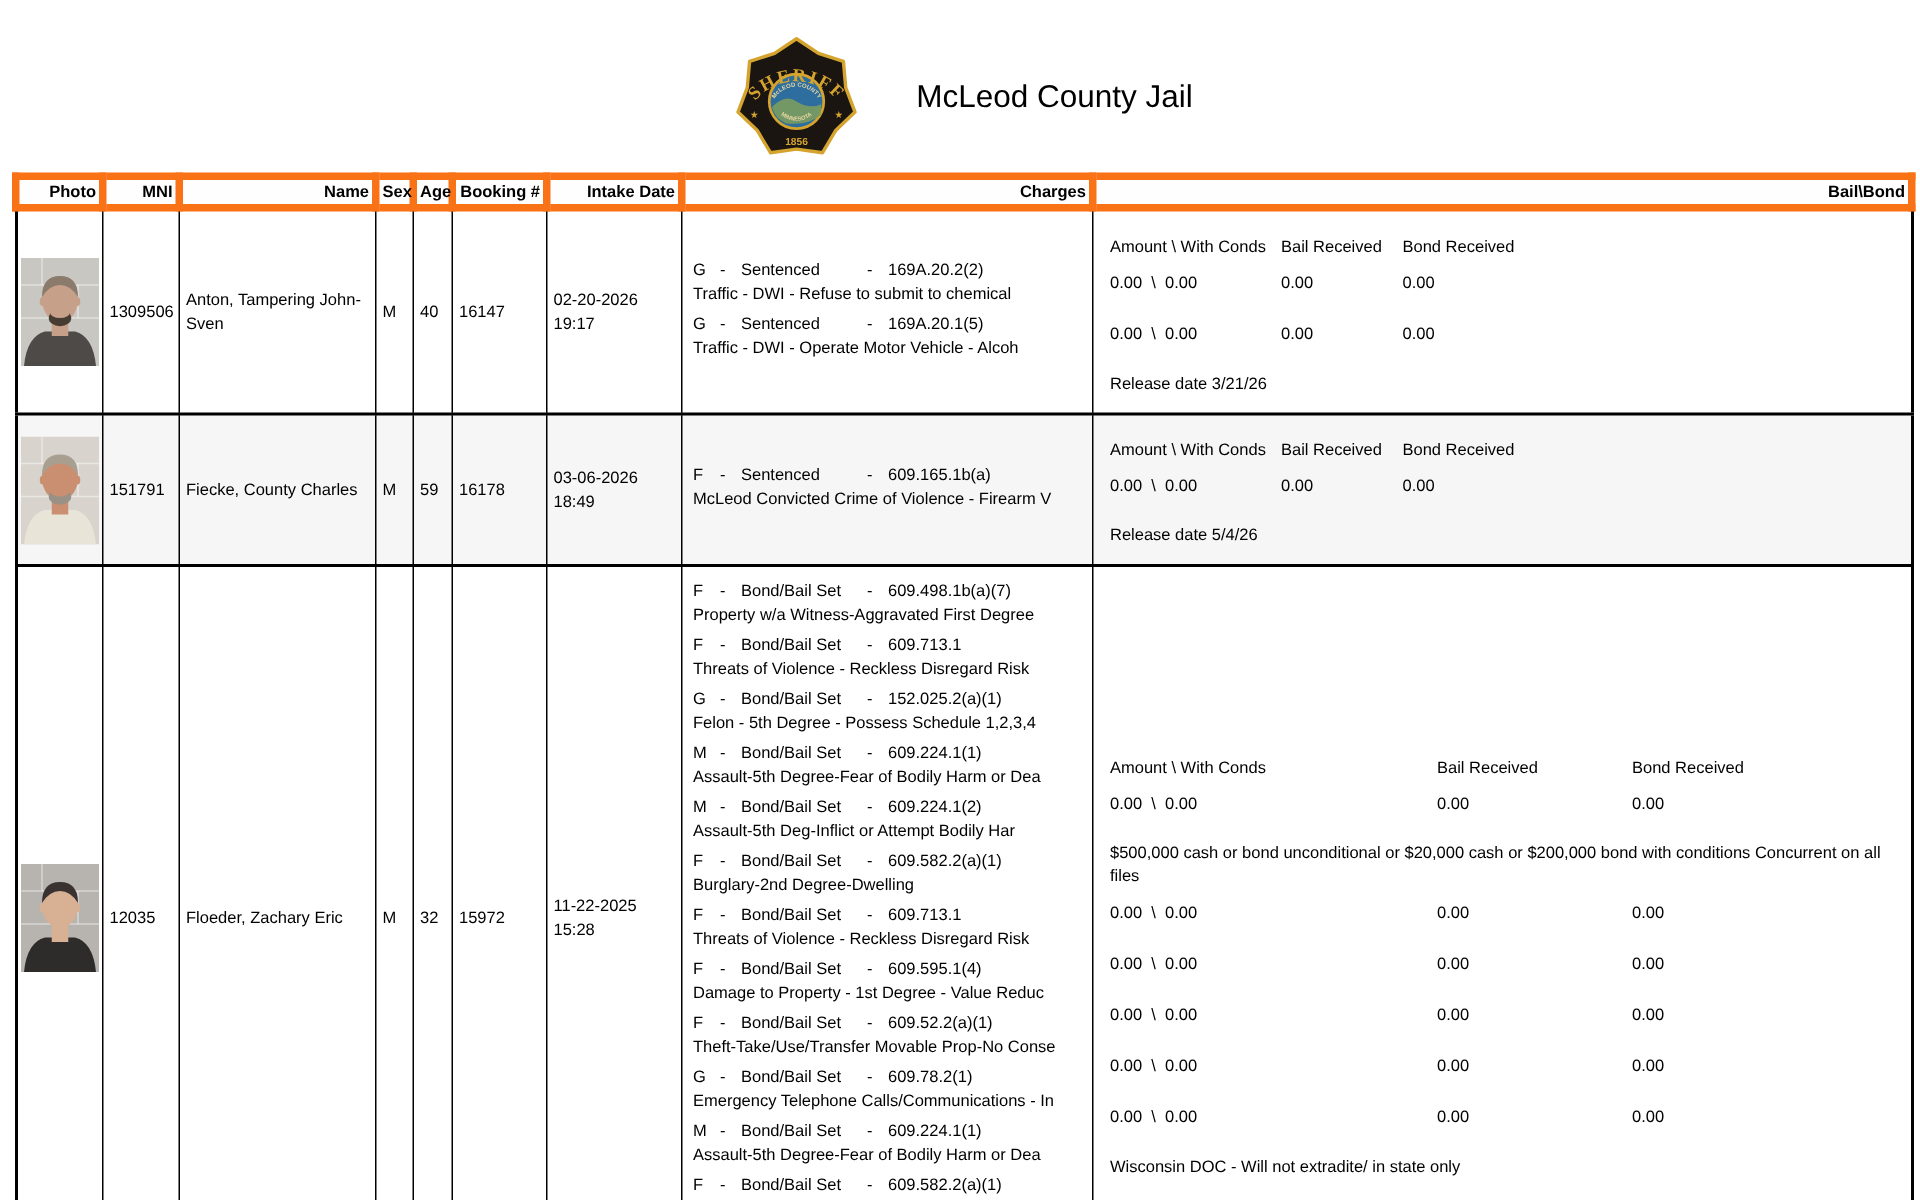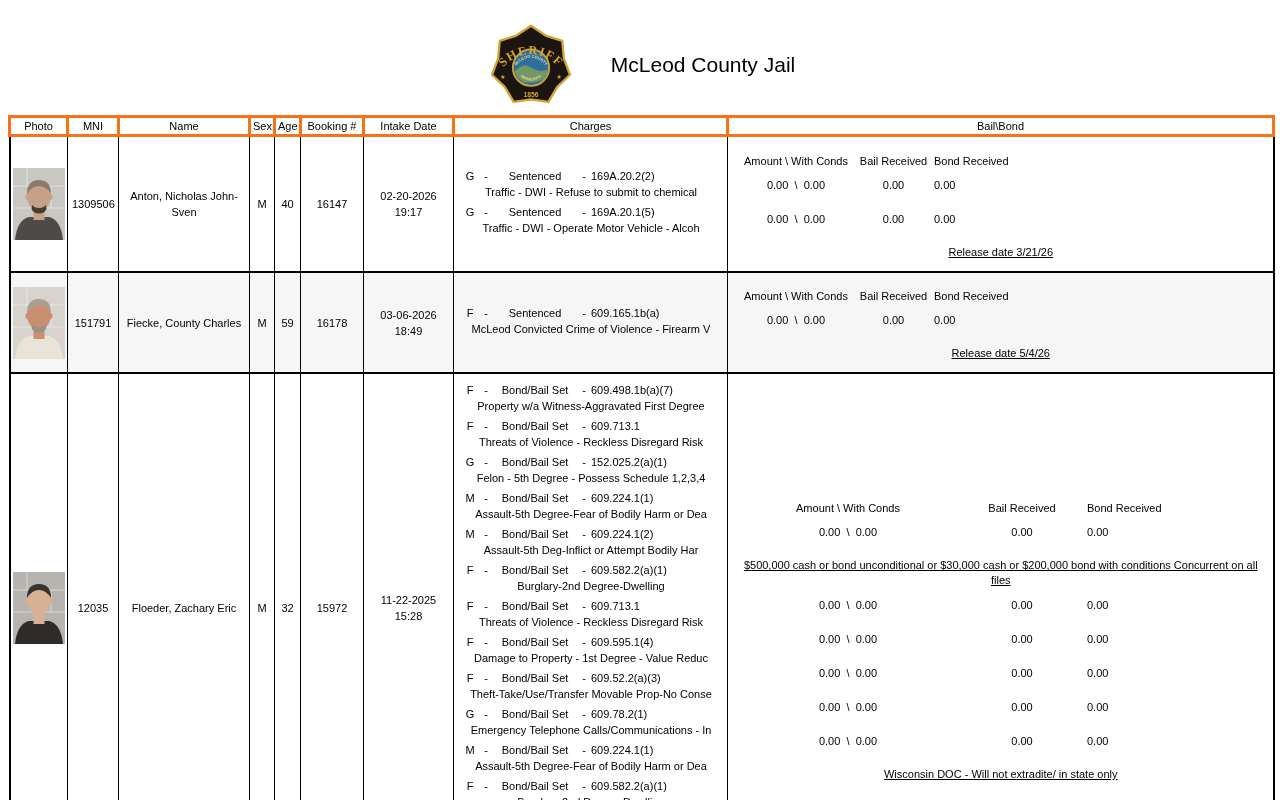--- a/index.html
+++ b/index.html
@@ -16,24 +16,24 @@
   }
   .badge-svg { width: 92px; height: 80px; display: block; }
   .titles { text-align: left; font-size: 21px; line-height: 29px; }
   
   table.roster {
     border-collapse: collapse; table-layout: fixed;
     width: 1264px; margin: 11px 0 0 8px;
     border: 2px solid #000;
   }
   th {
-    border: 3px solid #f97316; font-size: 11px; font-weight: normal;
-    padding: 2px; height: 19px; text-align: center; background: #fefefe;
+    border: 5px solid #f97316; font-size: 11px; font-weight: bold;
+    padding: 2px; height: 19px; text-align: right; background: #fefefe;
   }
-  td { border: 1px solid #000; font-size: 11px; vertical-align: middle; padding: 2px 4px; line-height: 16px; text-align: center; }
+  td { border: 1px solid #000; font-size: 11px; vertical-align: middle; padding: 2px 4px; line-height: 16px; }
   tbody tr { border-top: 2px solid #000; }
   tbody tr:nth-child(2) { background: #f6f6f6; }
   .row-0 { height: 131px; }
   .row-1 { height: 88px; }
   .row-2 { height: 470px; }
   .photo-cell { text-align: center; padding: 0; }
   .mug { display: block; margin: 0 auto; }
   
   .charges-cell { padding: 4px 6px 4px 7px; }
   .row-2 .charges-cell { vertical-align: top; padding-top: 8px; }
@@ -43,21 +43,21 @@
   .c-dash { width: 14px; flex: none; }
   .c-status { width: 84px; flex: none; }
   .charge-desc { line-height: 16px; }
   
   .bail-cell { vertical-align: top; padding-left: 11px; padding-right: 10px; }
   .row-0 .bail-cell { padding-top: 16px; }
   .row-1 .bail-cell { padding-top: 15px; }
   .row-2 .bail-cell { padding-top: 126px; }
   .bail-sub  { display: flex; line-height: 16px; margin-bottom: 8px; }
   .bail-line { display: flex; line-height: 16px; margin-bottom: 18px; }
-  .bail-note { line-height: 15px; margin-bottom: 9px; text-decoration: underline; }
+  .bail-note { line-height: 15px; margin-bottom: 9px; }
   .narrow .b1 { width: 114px; flex: none; }
   .narrow .b2 { width: 81px;  flex: none; }
   .wide .b1 { width: 218px; flex: none; }
   .wide .b2 { width: 130px; flex: none; }
   .b-amt { white-space: pre; }
 </style>
 </head>
 <body>
 
 <div class="report-header">
@@ -128,21 +128,21 @@
             <rect x="20.5" y="40" width="11" height="12" fill="#c7a08a"></rect>
             <ellipse cx="26" cy="28" rx="12" ry="14.5" fill="#c7a08a"></ellipse>
             <ellipse cx="14.5" cy="29" rx="2" ry="3" fill="#c7a08a"></ellipse>
             <ellipse cx="37.5" cy="29" rx="2" ry="3" fill="#c7a08a"></ellipse>
             <path d="M 14,26 Q 14,12 26,12 Q 38,12 38,26 Q 33,18 26,18 Q 19,18 14,26 Z" fill="#8a7b6d"></path>
             <ellipse cx="26" cy="40" rx="7.5" ry="5.5" fill="#473c31"></ellipse>
             <ellipse cx="26" cy="36.5" rx="6.5" ry="3.5" fill="#c7a08a"></ellipse>
           </svg>
         </td>
         <td>1309506</td>
-        <td>Anton, Nicholas John-Sven</td>
+        <td>Anton, Tampering John-Sven</td>
         <td>M</td>
         <td>40</td>
         <td>16147</td>
         <td>02-20-2026 19:17</td>
         <td class="charges-cell">
           <div class="charge-block">
             <div class="charge-line">
               <span class="c-sev">G</span>
               <span class="c-dash">-</span>
               <span class="c-status">Sentenced</span>
@@ -341,21 +341,21 @@
               <span class="c-statute">609.595.1(4)</span>
             </div>
             <div class="charge-desc">Damage to Property - 1st Degree - Value Reduc</div>
           </div>
           <div class="charge-block">
             <div class="charge-line">
               <span class="c-sev">F</span>
               <span class="c-dash">-</span>
               <span class="c-status">Bond/Bail Set</span>
               <span class="c-dash">-</span>
-              <span class="c-statute">609.52.2(a)(3)</span>
+              <span class="c-statute">609.52.2(a)(1)</span>
             </div>
             <div class="charge-desc">Theft-Take/Use/Transfer Movable Prop-No Conse</div>
           </div>
           <div class="charge-block">
             <div class="charge-line">
               <span class="c-sev">G</span>
               <span class="c-dash">-</span>
               <span class="c-status">Bond/Bail Set</span>
               <span class="c-dash">-</span>
               <span class="c-statute">609.78.2(1)</span>
@@ -388,21 +388,21 @@
             <div class="bail-sub">
               <span class="b1">Amount \ With Conds</span>
               <span class="b2">Bail Received</span>
               <span class="b3">Bond Received</span>
             </div>
             <div class="bail-line">
               <span class="b1 b-amt">0.00  \  0.00</span>
               <span class="b2">0.00</span>
               <span class="b3">0.00</span>
             </div>
-            <div class="bail-note">$500,000 cash or bond unconditional or $30,000 cash or $200,000 bond with conditions Concurrent on all files</div>
+            <div class="bail-note">$500,000 cash or bond unconditional or $20,000 cash or $200,000 bond with conditions Concurrent on all files</div>
             <div class="bail-line">
               <span class="b1 b-amt">0.00  \  0.00</span>
               <span class="b2">0.00</span>
               <span class="b3">0.00</span>
             </div>
             <div class="bail-line">
               <span class="b1 b-amt">0.00  \  0.00</span>
               <span class="b2">0.00</span>
               <span class="b3">0.00</span>
             </div>

